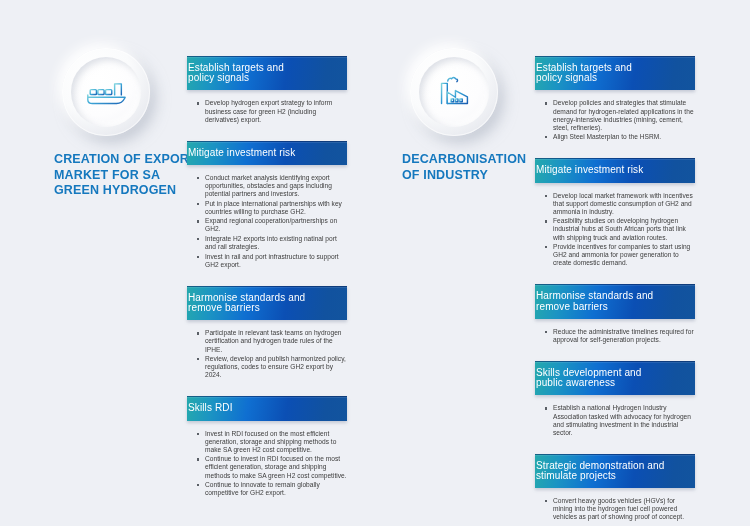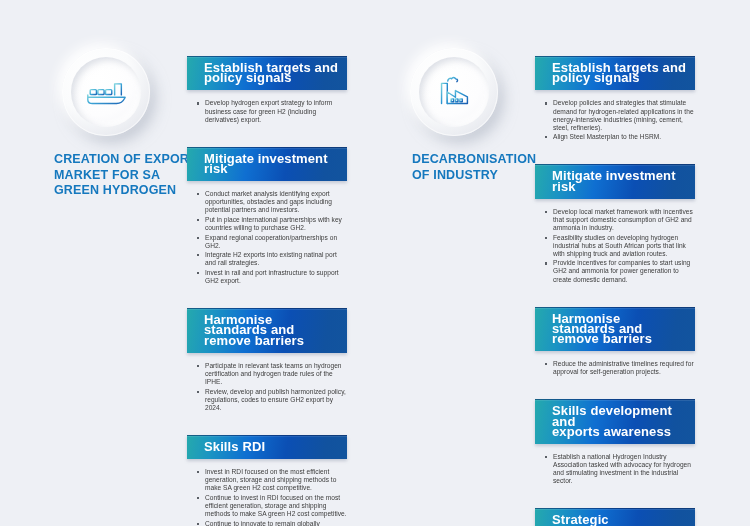--- a/index.html
+++ b/index.html
@@ -90,32 +90,32 @@
     left: 147px;
     top: 0;
     width: 160px;
   }
 
   .section { margin: 0; }
 
   .bar {
     position: relative;
     box-sizing: border-box;
-    padding: 6px 9px 7px 17px;
+    padding: 6px 9px 7px 1px;
     background: linear-gradient(100deg,
                  #25a9ad 0%,
                  #1b94c3 16%,
                  #0f6fd1 38%,
                  #0b4fb4 62%,
                  #11529f 86%,
                  #12549e 100%);
     color: #ffffff;
-    font-size: 13px;
+    font-size: 10px;
     line-height: 10.2px;
-    font-weight: bold;
+    font-weight: normal;
     letter-spacing: 0.12px;
     border-top: 1px solid rgba(12,42,95,0.55);
     box-shadow:
       0 2px 3px rgba(120,132,155,0.35),
       inset 0 1px 0 rgba(255,255,255,0.10);
   }
   .bar-text { display: block; white-space: pre-line; }
 
   .bullets {
     list-style: none;
@@ -135,21 +135,21 @@
     content: "";
     position: absolute;
     left: 0;
     top: 3px;
     width: 2.2px;
     height: 2.2px;
     background: #5a5f66;
   }
 
   
-  .section + .section { margin-top: 23px; }
+  .section + .section { margin-top: 17px; }
 </style>
 </head>
 <body>
 
 <div class="canvas">
 
   <div class="column left">
 
     <div class="pillar">
       <div class="icon-disc">
@@ -251,21 +251,21 @@
             <path d="M12.8 29.5 L15.5 29.5"></path>
             <path d="M17 36 L17 24 L25.5 29.5 L25.5 22.5 L38 29 L38 36 Z"></path>
             <rect x="21" y="31.2" width="2.6" height="3"></rect>
             <rect x="25.5" y="31.2" width="2.6" height="3"></rect>
             <rect x="30" y="31.2" width="2.6" height="3"></rect>
             <path d="M9.5 36 L40 36"></path>
             <path d="M17.5 12.5 C17.5 10 20 9 21.5 10.2 C22.3 8.4 25 8.6 25.6 10.3 C27.6 10.1 28.4 12.3 27 13.2"></path>
           </g>
         </svg>
       </div>
-      <div class="pillar-title" style="white-space: pre-line; margin-left: 10px;">DECARBONISATION
+      <div class="pillar-title" style="white-space: pre-line;">DECARBONISATION
 OF INDUSTRY</div>
     </div>
 
     <div class="sections" style="top:56px;">
 
       <div class="section">
         <div class="bar">
           <span class="bar-text">Establish targets and
 policy signals</span>
         </div>
@@ -292,21 +292,21 @@
 remove barriers</span>
         </div>
         <ul class="bullets">
           <li>Reduce the administrative timelines required for approval for self-generation projects.</li>
         </ul>
       </div>
 
       <div class="section">
         <div class="bar">
           <span class="bar-text">Skills development and
-exports awareness</span>
+public awareness</span>
         </div>
         <ul class="bullets">
           <li>Establish a national Hydrogen Industry Association tasked with advocacy for hydrogen and stimulating investment in the industrial sector.</li>
         </ul>
       </div>
 
       <div class="section">
         <div class="bar">
           <span class="bar-text">Strategic demonstration and
 stimulate projects</span>

